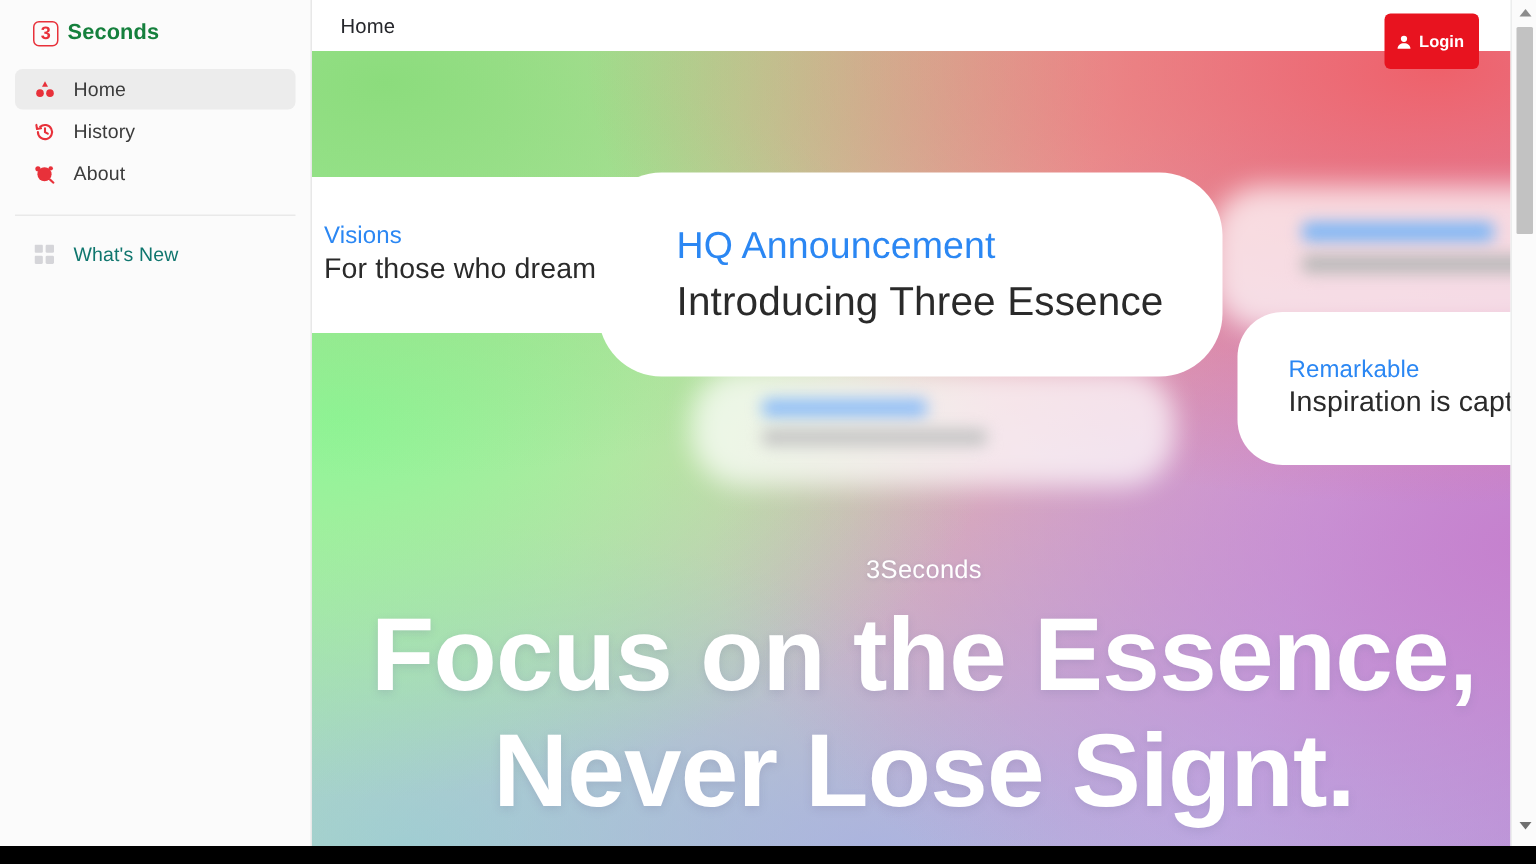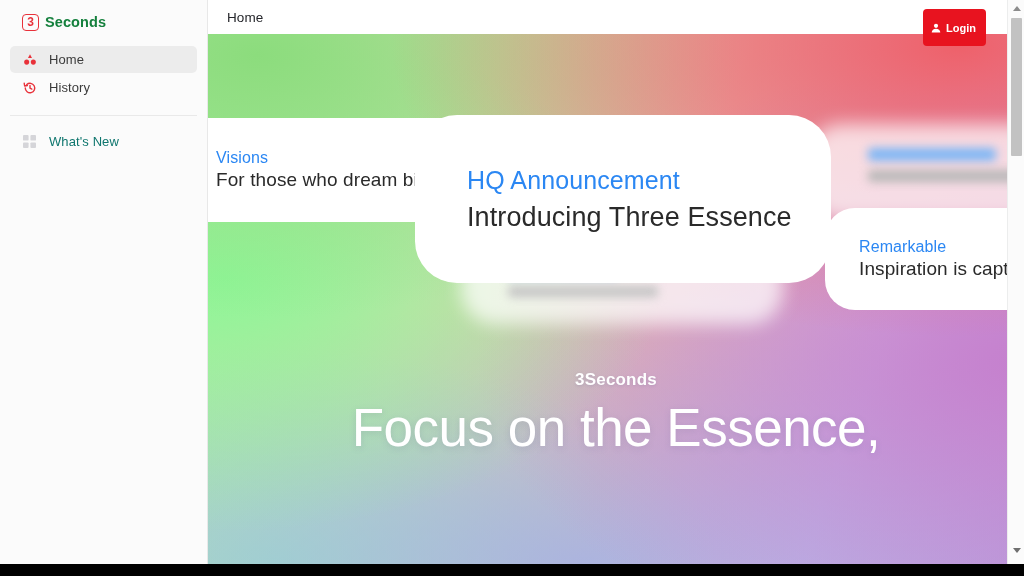--- a/index.html
+++ b/index.html
@@ -199,24 +199,24 @@
     width: 472px;
     height: 104px;
     border-radius: 30px;
     padding-left: 80px;
   }
   .card-left .card-title { font-size: 16px; margin-bottom: 2px; }
   .card-left .card-sub   { font-size: 19px; }
 
   
   .card-center {
-    left: 207px;
+    left: 191px;
     top: 81px;
     width: 416px;
-    height: 168px;
+    height: 136px;
     border-radius: 42px;
     padding-left: 52px;
   }
   .card-center .card-title { font-size: 25px; margin-bottom: 7px; }
   .card-center .card-sub   { font-size: 27px; }
 
   
   .card-right {
     left: 617px;
     top: 174px;
@@ -232,28 +232,28 @@
   .hero-copy {
     position: absolute;
     left: 0; right: 0;
     top: 336px;
     text-align: center;
     z-index: 20;
     color: #ffffff;
   }
   .hero-kicker {
     font-size: 17px;
-    font-weight: bold;
+    font-weight: normal;
     letter-spacing: .2px;
     text-shadow: 0 1px 3px rgba(120,120,160,0.28);
     margin-bottom: 8px;
   }
   .hero-head {
-    font-size: 53px;
-    font-weight: normal;
+    font-size: 69px;
+    font-weight: bold;
     line-height: 1.12;
     letter-spacing: -0.5px;
     text-shadow: 0 2px 6px rgba(120,120,160,0.22);
   }
 
   
   .scrollbar {
     position: absolute;
     top: 0; right: 0;
     width: 17px;
@@ -328,20 +328,31 @@
         <span class="nav-icon">
           <svg width="14" height="14" viewBox="0 0 16 16" fill="none" stroke="currentColor" stroke-width="1.6">
             <path d="M2.6 8 a5.4 5.4 0 1 0 1.7-3.9" stroke-linecap="round"></path>
             <path d="M1.4 2.6 L1.9 5.7 L5.0 5.2" stroke-linecap="round" stroke-linejoin="round"></path>
             <path d="M8 5.2 L8 8.1 L10.1 9.3" stroke-linecap="round"></path>
           </svg>
         </span>
         <span class="nav-label">History</span>
       </div>
 
+      <div class="nav-item">
+        <span class="nav-icon">
+          <svg width="15" height="14" viewBox="0 0 16 16" fill="currentColor">
+            <circle cx="8.2" cy="8.2" r="5.4"></circle>
+            <circle cx="3.2" cy="4.0" r="2.0"></circle>
+            <circle cx="12.9" cy="3.7" r="1.7"></circle>
+            <path d="M12.4 12.3 l2.6 2.3" stroke="currentColor" stroke-width="1.6" stroke-linecap="round"></path>
+          </svg>
+        </span>
+        <span class="nav-label">About</span>
+      </div>
 
       <div class="nav-divider"></div>
 
       <div class="nav-item disabled">
         <span class="nav-icon">
           <svg width="13" height="13" viewBox="0 0 14 14" fill="currentColor">
             <rect x="0" y="0" width="6" height="6" rx="1"></rect>
             <rect x="8" y="0" width="6" height="6" rx="1"></rect>
             <rect x="0" y="8" width="6" height="6" rx="1"></rect>
             <rect x="8" y="8" width="6" height="6" rx="1"></rect>
@@ -390,20 +401,21 @@
       </article>
 
       <article class="card card-right">
         <div class="card-title">Remarkable</div>
         <div class="card-sub">Inspiration is captured</div>
       </article>
 
       <div class="hero-copy">
         <div class="hero-kicker">3Seconds</div>
         <div class="hero-head">Focus on the Essence,</div>
+        <div class="hero-head">Never Lose Signt.</div>
       </div>
     </div>
 
   </section>
 
   <div class="scrollbar">
     <div class="sb-arrow up">
         <i></i>
       </div>
     <div class="sb-thumb"></div>

